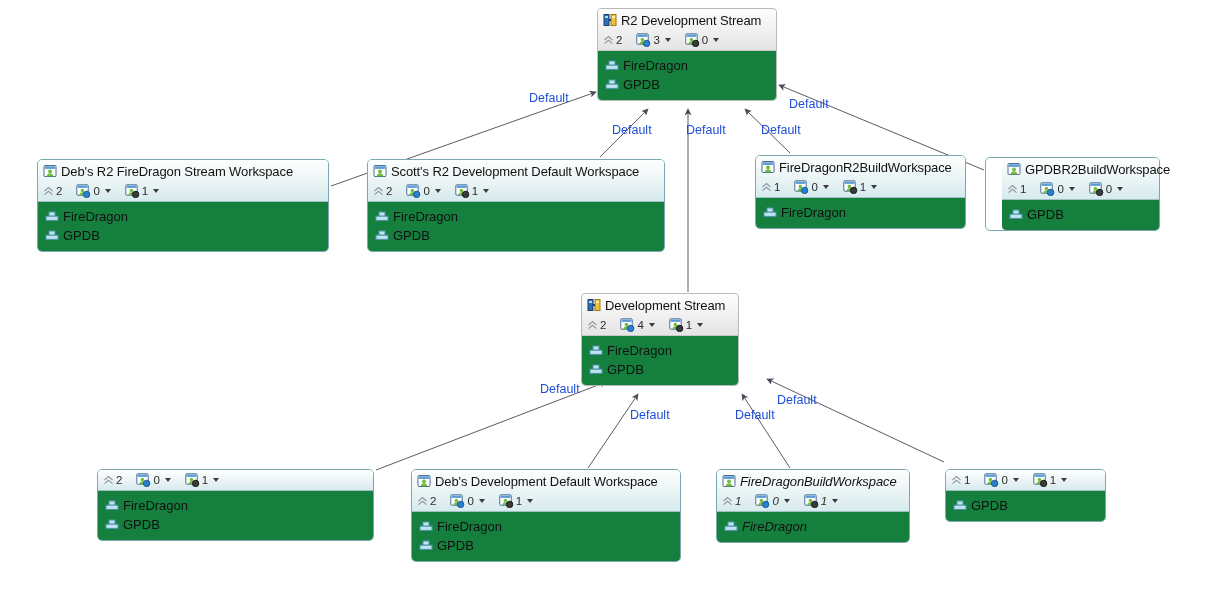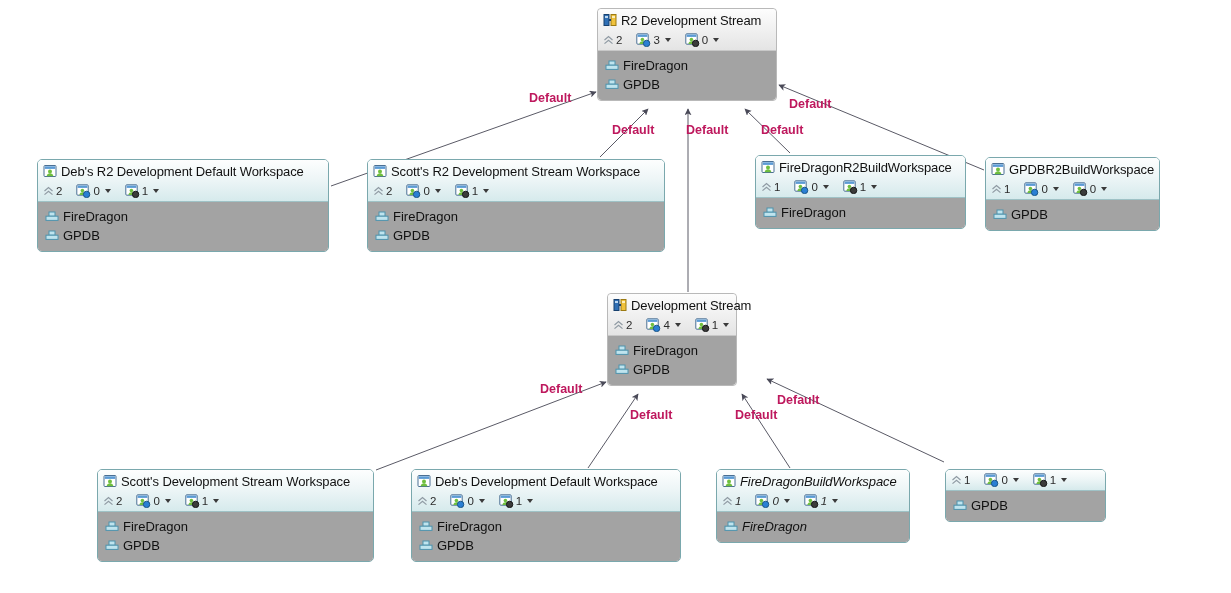--- a/index.html
+++ b/index.html
@@ -93,21 +93,21 @@
     width: 0; height: 0;
     border-left: 3.5px solid transparent;
     border-right: 3.5px solid transparent;
     border-top: 4px solid #3a3a3a;
     margin-left: 5px;
     margin-top: 1px;
   }
 
   .node-body {
     padding: 5px 5px 6px 7px;
-    background: #a3a3a3;
+    background: #15803d;
     border-bottom-left-radius: 4px;
     border-bottom-right-radius: 4px;
   }
   .comp-row {
     display: flex;
     align-items: center;
     height: 19px;
     white-space: nowrap;
   }
   .comp-text {
@@ -117,24 +117,23 @@
     margin-left: 4px;
   }
 
   
   .ico { display: inline-block; flex: 0 0 auto; line-height: 0; }
 
   
   .edge-label {
     position: absolute;
     font-size: 12.5px;
-    color: #be185d;
+    color: #1d4ed8;
     white-space: nowrap;
     line-height: 13px;
-    font-weight: bold;
   }
 </style>
 </head>
 <body>
 
 <div id="canvas">
   <svg id="edges" viewBox="0 0 1231 593" width="1231" height="593" xmlns="http://www.w3.org/2000/svg">
     <defs>
       <marker id="arrow" viewBox="0 0 10 10" refX="9" refY="5" markerWidth="7" markerHeight="7" orient="auto-start-reverse">
         <path d="M 0 0 L 10 5 L 0 10 L 2.6 5 z" fill="#4a4a58"></path>
@@ -227,21 +226,21 @@
       </div>
       <div class="node workspace" style="left: 37px; top: 159px; width: 292px;">
         <div class="node-header">
           <div class="title-row">
             <span class="ico"><svg width="14" height="14" viewBox="0 0 14 14" xmlns="http://www.w3.org/2000/svg">
                 <rect x="1" y="1.5" width="12" height="11" rx="1" fill="#ffffff" stroke="#4a6f93" stroke-width="1"></rect>
                 <rect x="1.8" y="2.3" width="10.4" height="2.6" fill="#5b9bd5"></rect>
                 <circle cx="7" cy="7.6" r="2" fill="#6fbf3f"></circle>
                 <path d="M3.6 12.2 c0.4 -2.1 1.9 -2.9 3.4 -2.9 s3 0.8 3.4 2.9 z" fill="#6fbf3f"></path>
               </svg></span>
-            <span class="title-text">Deb's R2 Development Default Workspace</span>
+            <span class="title-text">Deb's R2 FireDragon Stream Workspace</span>
           </div>
           <div class="meta-row">
             <span class="meta-group">
               <span class="ico"><svg width="11" height="12" viewBox="0 0 11 12" xmlns="http://www.w3.org/2000/svg">
                   <path d="M1.5 6 L5.5 2.6 L9.5 6" fill="none" stroke="#8f9aa3" stroke-width="1.2"></path>
                   <path d="M1.5 9.6 L5.5 6.2 L9.5 9.6" fill="none" stroke="#8f9aa3" stroke-width="1.2"></path>
                 </svg></span>
               <span class="meta-num">2</span>
             </span>
             <span class="meta-group">
@@ -287,21 +286,21 @@
       </div>
       <div class="node workspace" style="left: 367px; top: 159px; width: 298px;">
         <div class="node-header">
           <div class="title-row">
             <span class="ico"><svg width="14" height="14" viewBox="0 0 14 14" xmlns="http://www.w3.org/2000/svg">
                 <rect x="1" y="1.5" width="12" height="11" rx="1" fill="#ffffff" stroke="#4a6f93" stroke-width="1"></rect>
                 <rect x="1.8" y="2.3" width="10.4" height="2.6" fill="#5b9bd5"></rect>
                 <circle cx="7" cy="7.6" r="2" fill="#6fbf3f"></circle>
                 <path d="M3.6 12.2 c0.4 -2.1 1.9 -2.9 3.4 -2.9 s3 0.8 3.4 2.9 z" fill="#6fbf3f"></path>
               </svg></span>
-            <span class="title-text">Scott's R2 Development Stream Workspace</span>
+            <span class="title-text">Scott's R2 Development Default Workspace</span>
           </div>
           <div class="meta-row">
             <span class="meta-group">
               <span class="ico"><svg width="11" height="12" viewBox="0 0 11 12" xmlns="http://www.w3.org/2000/svg">
                   <path d="M1.5 6 L5.5 2.6 L9.5 6" fill="none" stroke="#8f9aa3" stroke-width="1.2"></path>
                   <path d="M1.5 9.6 L5.5 6.2 L9.5 9.6" fill="none" stroke="#8f9aa3" stroke-width="1.2"></path>
                 </svg></span>
               <span class="meta-num">2</span>
             </span>
             <span class="meta-group">
@@ -391,21 +390,21 @@
         <div class="node-body">
           <div class="comp-row">
             <span class="ico"><svg width="14" height="12" viewBox="0 0 14 12" xmlns="http://www.w3.org/2000/svg">
                 <rect x="4" y="1" width="6" height="4.2" fill="#bfe4ee" stroke="#4e93ad" stroke-width="1"></rect>
                 <rect x="1" y="5.2" width="12" height="4.2" fill="#bfe4ee" stroke="#4e93ad" stroke-width="1"></rect>
               </svg></span>
             <span class="comp-text">FireDragon</span>
           </div>
         </div>
       </div>
-      <div class="node workspace" style="left: 985px; top: 157px; width: 175px;">
+      <div class="node workspace" style="left: 985px; top: 157px; width: 175px; padding-left: 16px;">
         <div class="node-header">
           <div class="title-row">
             <span class="ico"><svg width="14" height="14" viewBox="0 0 14 14" xmlns="http://www.w3.org/2000/svg">
                 <rect x="1" y="1.5" width="12" height="11" rx="1" fill="#ffffff" stroke="#4a6f93" stroke-width="1"></rect>
                 <rect x="1.8" y="2.3" width="10.4" height="2.6" fill="#5b9bd5"></rect>
                 <circle cx="7" cy="7.6" r="2" fill="#6fbf3f"></circle>
                 <path d="M3.6 12.2 c0.4 -2.1 1.9 -2.9 3.4 -2.9 s3 0.8 3.4 2.9 z" fill="#6fbf3f"></path>
               </svg></span>
             <span class="title-text">GPDBR2BuildWorkspace</span>
           </div>
@@ -444,21 +443,21 @@
         <div class="node-body">
           <div class="comp-row">
             <span class="ico"><svg width="14" height="12" viewBox="0 0 14 12" xmlns="http://www.w3.org/2000/svg">
                 <rect x="4" y="1" width="6" height="4.2" fill="#bfe4ee" stroke="#4e93ad" stroke-width="1"></rect>
                 <rect x="1" y="5.2" width="12" height="4.2" fill="#bfe4ee" stroke="#4e93ad" stroke-width="1"></rect>
               </svg></span>
             <span class="comp-text">GPDB</span>
           </div>
         </div>
       </div>
-      <div class="node stream" style="left: 607px; top: 293px; width: 130px;">
+      <div class="node stream" style="left: 581px; top: 293px; width: 158px;">
         <div class="node-header">
           <div class="title-row">
             <span class="ico"><svg width="14" height="14" viewBox="0 0 14 14" xmlns="http://www.w3.org/2000/svg">
                 <rect x="1" y="1.5" width="5" height="11" fill="#2f6fb5" stroke="#17406e" stroke-width="1"></rect>
                 <rect x="2" y="3" width="3" height="2" fill="#bcd8f2"></rect>
                 <rect x="8" y="1.5" width="5" height="11" fill="#f0c23c" stroke="#9c7a12" stroke-width="1"></rect>
                 <rect x="9" y="3" width="3" height="2" fill="#fdeeb8"></rect>
                 <rect x="6" y="6" width="2" height="2" fill="#17406e"></rect>
               </svg></span>
             <span class="title-text">Development Stream</span>
@@ -507,28 +506,79 @@
             <span class="ico"><svg width="14" height="12" viewBox="0 0 14 12" xmlns="http://www.w3.org/2000/svg">
                 <rect x="4" y="1" width="6" height="4.2" fill="#bfe4ee" stroke="#4e93ad" stroke-width="1"></rect>
                 <rect x="1" y="5.2" width="12" height="4.2" fill="#bfe4ee" stroke="#4e93ad" stroke-width="1"></rect>
               </svg></span>
             <span class="comp-text">GPDB</span>
           </div>
         </div>
       </div>
       <div class="node workspace" style="left: 97px; top: 469px; width: 277px;">
         <div class="node-header">
+          <div class="meta-row">
+            <span class="meta-group">
+              <span class="ico"><svg width="11" height="12" viewBox="0 0 11 12" xmlns="http://www.w3.org/2000/svg">
+                  <path d="M1.5 6 L5.5 2.6 L9.5 6" fill="none" stroke="#8f9aa3" stroke-width="1.2"></path>
+                  <path d="M1.5 9.6 L5.5 6.2 L9.5 9.6" fill="none" stroke="#8f9aa3" stroke-width="1.2"></path>
+                </svg></span>
+              <span class="meta-num">2</span>
+            </span>
+            <span class="meta-group">
+              <span class="ico"><svg width="15" height="14" viewBox="0 0 15 14" xmlns="http://www.w3.org/2000/svg">
+                  <rect x="0.8" y="0.8" width="11.4" height="10.4" rx="1" fill="#ffffff" stroke="#4a6f93" stroke-width="1"></rect>
+                  <rect x="1.6" y="1.5" width="9.8" height="2.4" fill="#5b9bd5"></rect>
+                  <circle cx="6.4" cy="6.6" r="1.8" fill="#6fbf3f"></circle>
+                  <path d="M3.3 10.9 c0.4 -1.9 1.7 -2.6 3.1 -2.6 s2.7 0.7 3.1 2.6 z" fill="#6fbf3f"></path>
+                  <circle cx="10.6" cy="10.4" r="3.2" fill="#2a7fd4" stroke="#16507f" stroke-width="0.9"></circle>
+                </svg></span>
+              <span class="meta-num">0</span>
+              <span class="caret"></span>
+            </span>
+            <span class="meta-group">
+              <span class="ico"><svg width="15" height="14" viewBox="0 0 15 14" xmlns="http://www.w3.org/2000/svg">
+                  <rect x="0.8" y="0.8" width="11.4" height="10.4" rx="1" fill="#ffffff" stroke="#4a6f93" stroke-width="1"></rect>
+                  <rect x="1.6" y="1.5" width="9.8" height="2.4" fill="#5b9bd5"></rect>
+                  <circle cx="6.4" cy="6.6" r="1.8" fill="#6fbf3f"></circle>
+                  <path d="M3.3 10.9 c0.4 -1.9 1.7 -2.6 3.1 -2.6 s2.7 0.7 3.1 2.6 z" fill="#6fbf3f"></path>
+                  <circle cx="10.6" cy="10.4" r="3.2" fill="#3b3b3b" stroke="#111111" stroke-width="0.9"></circle>
+                </svg></span>
+              <span class="meta-num">1</span>
+              <span class="caret"></span>
+            </span>
+          </div>
+        </div>
+        <div class="node-body">
+          <div class="comp-row">
+            <span class="ico"><svg width="14" height="12" viewBox="0 0 14 12" xmlns="http://www.w3.org/2000/svg">
+                <rect x="4" y="1" width="6" height="4.2" fill="#bfe4ee" stroke="#4e93ad" stroke-width="1"></rect>
+                <rect x="1" y="5.2" width="12" height="4.2" fill="#bfe4ee" stroke="#4e93ad" stroke-width="1"></rect>
+              </svg></span>
+            <span class="comp-text">FireDragon</span>
+          </div>
+          <div class="comp-row">
+            <span class="ico"><svg width="14" height="12" viewBox="0 0 14 12" xmlns="http://www.w3.org/2000/svg">
+                <rect x="4" y="1" width="6" height="4.2" fill="#bfe4ee" stroke="#4e93ad" stroke-width="1"></rect>
+                <rect x="1" y="5.2" width="12" height="4.2" fill="#bfe4ee" stroke="#4e93ad" stroke-width="1"></rect>
+              </svg></span>
+            <span class="comp-text">GPDB</span>
+          </div>
+        </div>
+      </div>
+      <div class="node workspace" style="left: 411px; top: 469px; width: 270px;">
+        <div class="node-header">
           <div class="title-row">
             <span class="ico"><svg width="14" height="14" viewBox="0 0 14 14" xmlns="http://www.w3.org/2000/svg">
                 <rect x="1" y="1.5" width="12" height="11" rx="1" fill="#ffffff" stroke="#4a6f93" stroke-width="1"></rect>
                 <rect x="1.8" y="2.3" width="10.4" height="2.6" fill="#5b9bd5"></rect>
                 <circle cx="7" cy="7.6" r="2" fill="#6fbf3f"></circle>
                 <path d="M3.6 12.2 c0.4 -2.1 1.9 -2.9 3.4 -2.9 s3 0.8 3.4 2.9 z" fill="#6fbf3f"></path>
               </svg></span>
-            <span class="title-text">Scott's Development Stream Workspace</span>
+            <span class="title-text">Deb's Development Default Workspace</span>
           </div>
           <div class="meta-row">
             <span class="meta-group">
               <span class="ico"><svg width="11" height="12" viewBox="0 0 11 12" xmlns="http://www.w3.org/2000/svg">
                   <path d="M1.5 6 L5.5 2.6 L9.5 6" fill="none" stroke="#8f9aa3" stroke-width="1.2"></path>
                   <path d="M1.5 9.6 L5.5 6.2 L9.5 9.6" fill="none" stroke="#8f9aa3" stroke-width="1.2"></path>
                 </svg></span>
               <span class="meta-num">2</span>
             </span>
             <span class="meta-group">
@@ -565,89 +615,29 @@
           </div>
           <div class="comp-row">
             <span class="ico"><svg width="14" height="12" viewBox="0 0 14 12" xmlns="http://www.w3.org/2000/svg">
                 <rect x="4" y="1" width="6" height="4.2" fill="#bfe4ee" stroke="#4e93ad" stroke-width="1"></rect>
                 <rect x="1" y="5.2" width="12" height="4.2" fill="#bfe4ee" stroke="#4e93ad" stroke-width="1"></rect>
               </svg></span>
             <span class="comp-text">GPDB</span>
           </div>
         </div>
       </div>
-      <div class="node workspace" style="left: 411px; top: 469px; width: 270px;">
+      <div class="node workspace" style="left: 716px; top: 469px; width: 194px; font-style: italic;">
         <div class="node-header">
           <div class="title-row">
             <span class="ico"><svg width="14" height="14" viewBox="0 0 14 14" xmlns="http://www.w3.org/2000/svg">
                 <rect x="1" y="1.5" width="12" height="11" rx="1" fill="#ffffff" stroke="#4a6f93" stroke-width="1"></rect>
                 <rect x="1.8" y="2.3" width="10.4" height="2.6" fill="#5b9bd5"></rect>
                 <circle cx="7" cy="7.6" r="2" fill="#6fbf3f"></circle>
                 <path d="M3.6 12.2 c0.4 -2.1 1.9 -2.9 3.4 -2.9 s3 0.8 3.4 2.9 z" fill="#6fbf3f"></path>
               </svg></span>
-            <span class="title-text">Deb's Development Default Workspace</span>
-          </div>
-          <div class="meta-row">
-            <span class="meta-group">
-              <span class="ico"><svg width="11" height="12" viewBox="0 0 11 12" xmlns="http://www.w3.org/2000/svg">
-                  <path d="M1.5 6 L5.5 2.6 L9.5 6" fill="none" stroke="#8f9aa3" stroke-width="1.2"></path>
-                  <path d="M1.5 9.6 L5.5 6.2 L9.5 9.6" fill="none" stroke="#8f9aa3" stroke-width="1.2"></path>
-                </svg></span>
-              <span class="meta-num">2</span>
-            </span>
-            <span class="meta-group">
-              <span class="ico"><svg width="15" height="14" viewBox="0 0 15 14" xmlns="http://www.w3.org/2000/svg">
-                  <rect x="0.8" y="0.8" width="11.4" height="10.4" rx="1" fill="#ffffff" stroke="#4a6f93" stroke-width="1"></rect>
-                  <rect x="1.6" y="1.5" width="9.8" height="2.4" fill="#5b9bd5"></rect>
-                  <circle cx="6.4" cy="6.6" r="1.8" fill="#6fbf3f"></circle>
-                  <path d="M3.3 10.9 c0.4 -1.9 1.7 -2.6 3.1 -2.6 s2.7 0.7 3.1 2.6 z" fill="#6fbf3f"></path>
-                  <circle cx="10.6" cy="10.4" r="3.2" fill="#2a7fd4" stroke="#16507f" stroke-width="0.9"></circle>
-                </svg></span>
-              <span class="meta-num">0</span>
-              <span class="caret"></span>
-            </span>
-            <span class="meta-group">
-              <span class="ico"><svg width="15" height="14" viewBox="0 0 15 14" xmlns="http://www.w3.org/2000/svg">
-                  <rect x="0.8" y="0.8" width="11.4" height="10.4" rx="1" fill="#ffffff" stroke="#4a6f93" stroke-width="1"></rect>
-                  <rect x="1.6" y="1.5" width="9.8" height="2.4" fill="#5b9bd5"></rect>
-                  <circle cx="6.4" cy="6.6" r="1.8" fill="#6fbf3f"></circle>
-                  <path d="M3.3 10.9 c0.4 -1.9 1.7 -2.6 3.1 -2.6 s2.7 0.7 3.1 2.6 z" fill="#6fbf3f"></path>
-                  <circle cx="10.6" cy="10.4" r="3.2" fill="#3b3b3b" stroke="#111111" stroke-width="0.9"></circle>
-                </svg></span>
-              <span class="meta-num">1</span>
-              <span class="caret"></span>
-            </span>
-          </div>
-        </div>
-        <div class="node-body">
-          <div class="comp-row">
-            <span class="ico"><svg width="14" height="12" viewBox="0 0 14 12" xmlns="http://www.w3.org/2000/svg">
-                <rect x="4" y="1" width="6" height="4.2" fill="#bfe4ee" stroke="#4e93ad" stroke-width="1"></rect>
-                <rect x="1" y="5.2" width="12" height="4.2" fill="#bfe4ee" stroke="#4e93ad" stroke-width="1"></rect>
-              </svg></span>
-            <span class="comp-text">FireDragon</span>
-          </div>
-          <div class="comp-row">
-            <span class="ico"><svg width="14" height="12" viewBox="0 0 14 12" xmlns="http://www.w3.org/2000/svg">
-                <rect x="4" y="1" width="6" height="4.2" fill="#bfe4ee" stroke="#4e93ad" stroke-width="1"></rect>
-                <rect x="1" y="5.2" width="12" height="4.2" fill="#bfe4ee" stroke="#4e93ad" stroke-width="1"></rect>
-              </svg></span>
-            <span class="comp-text">GPDB</span>
-          </div>
-        </div>
-      </div>
-      <div class="node workspace" style="left: 716px; top: 469px; width: 194px; font-style: italic;">
-        <div class="node-header">
-          <div class="title-row">
-            <span class="ico"><svg width="14" height="14" viewBox="0 0 14 14" xmlns="http://www.w3.org/2000/svg">
-                <rect x="1" y="1.5" width="12" height="11" rx="1" fill="#ffffff" stroke="#4a6f93" stroke-width="1"></rect>
-                <rect x="1.8" y="2.3" width="10.4" height="2.6" fill="#5b9bd5"></rect>
-                <circle cx="7" cy="7.6" r="2" fill="#6fbf3f"></circle>
-                <path d="M3.6 12.2 c0.4 -2.1 1.9 -2.9 3.4 -2.9 s3 0.8 3.4 2.9 z" fill="#6fbf3f"></path>
-              </svg></span>
             <span class="title-text">FireDragonBuildWorkspace</span>
           </div>
           <div class="meta-row">
             <span class="meta-group">
               <span class="ico"><svg width="11" height="12" viewBox="0 0 11 12" xmlns="http://www.w3.org/2000/svg">
                   <path d="M1.5 6 L5.5 2.6 L9.5 6" fill="none" stroke="#8f9aa3" stroke-width="1.2"></path>
                   <path d="M1.5 9.6 L5.5 6.2 L9.5 9.6" fill="none" stroke="#8f9aa3" stroke-width="1.2"></path>
                 </svg></span>
               <span class="meta-num">1</span>
             </span>

